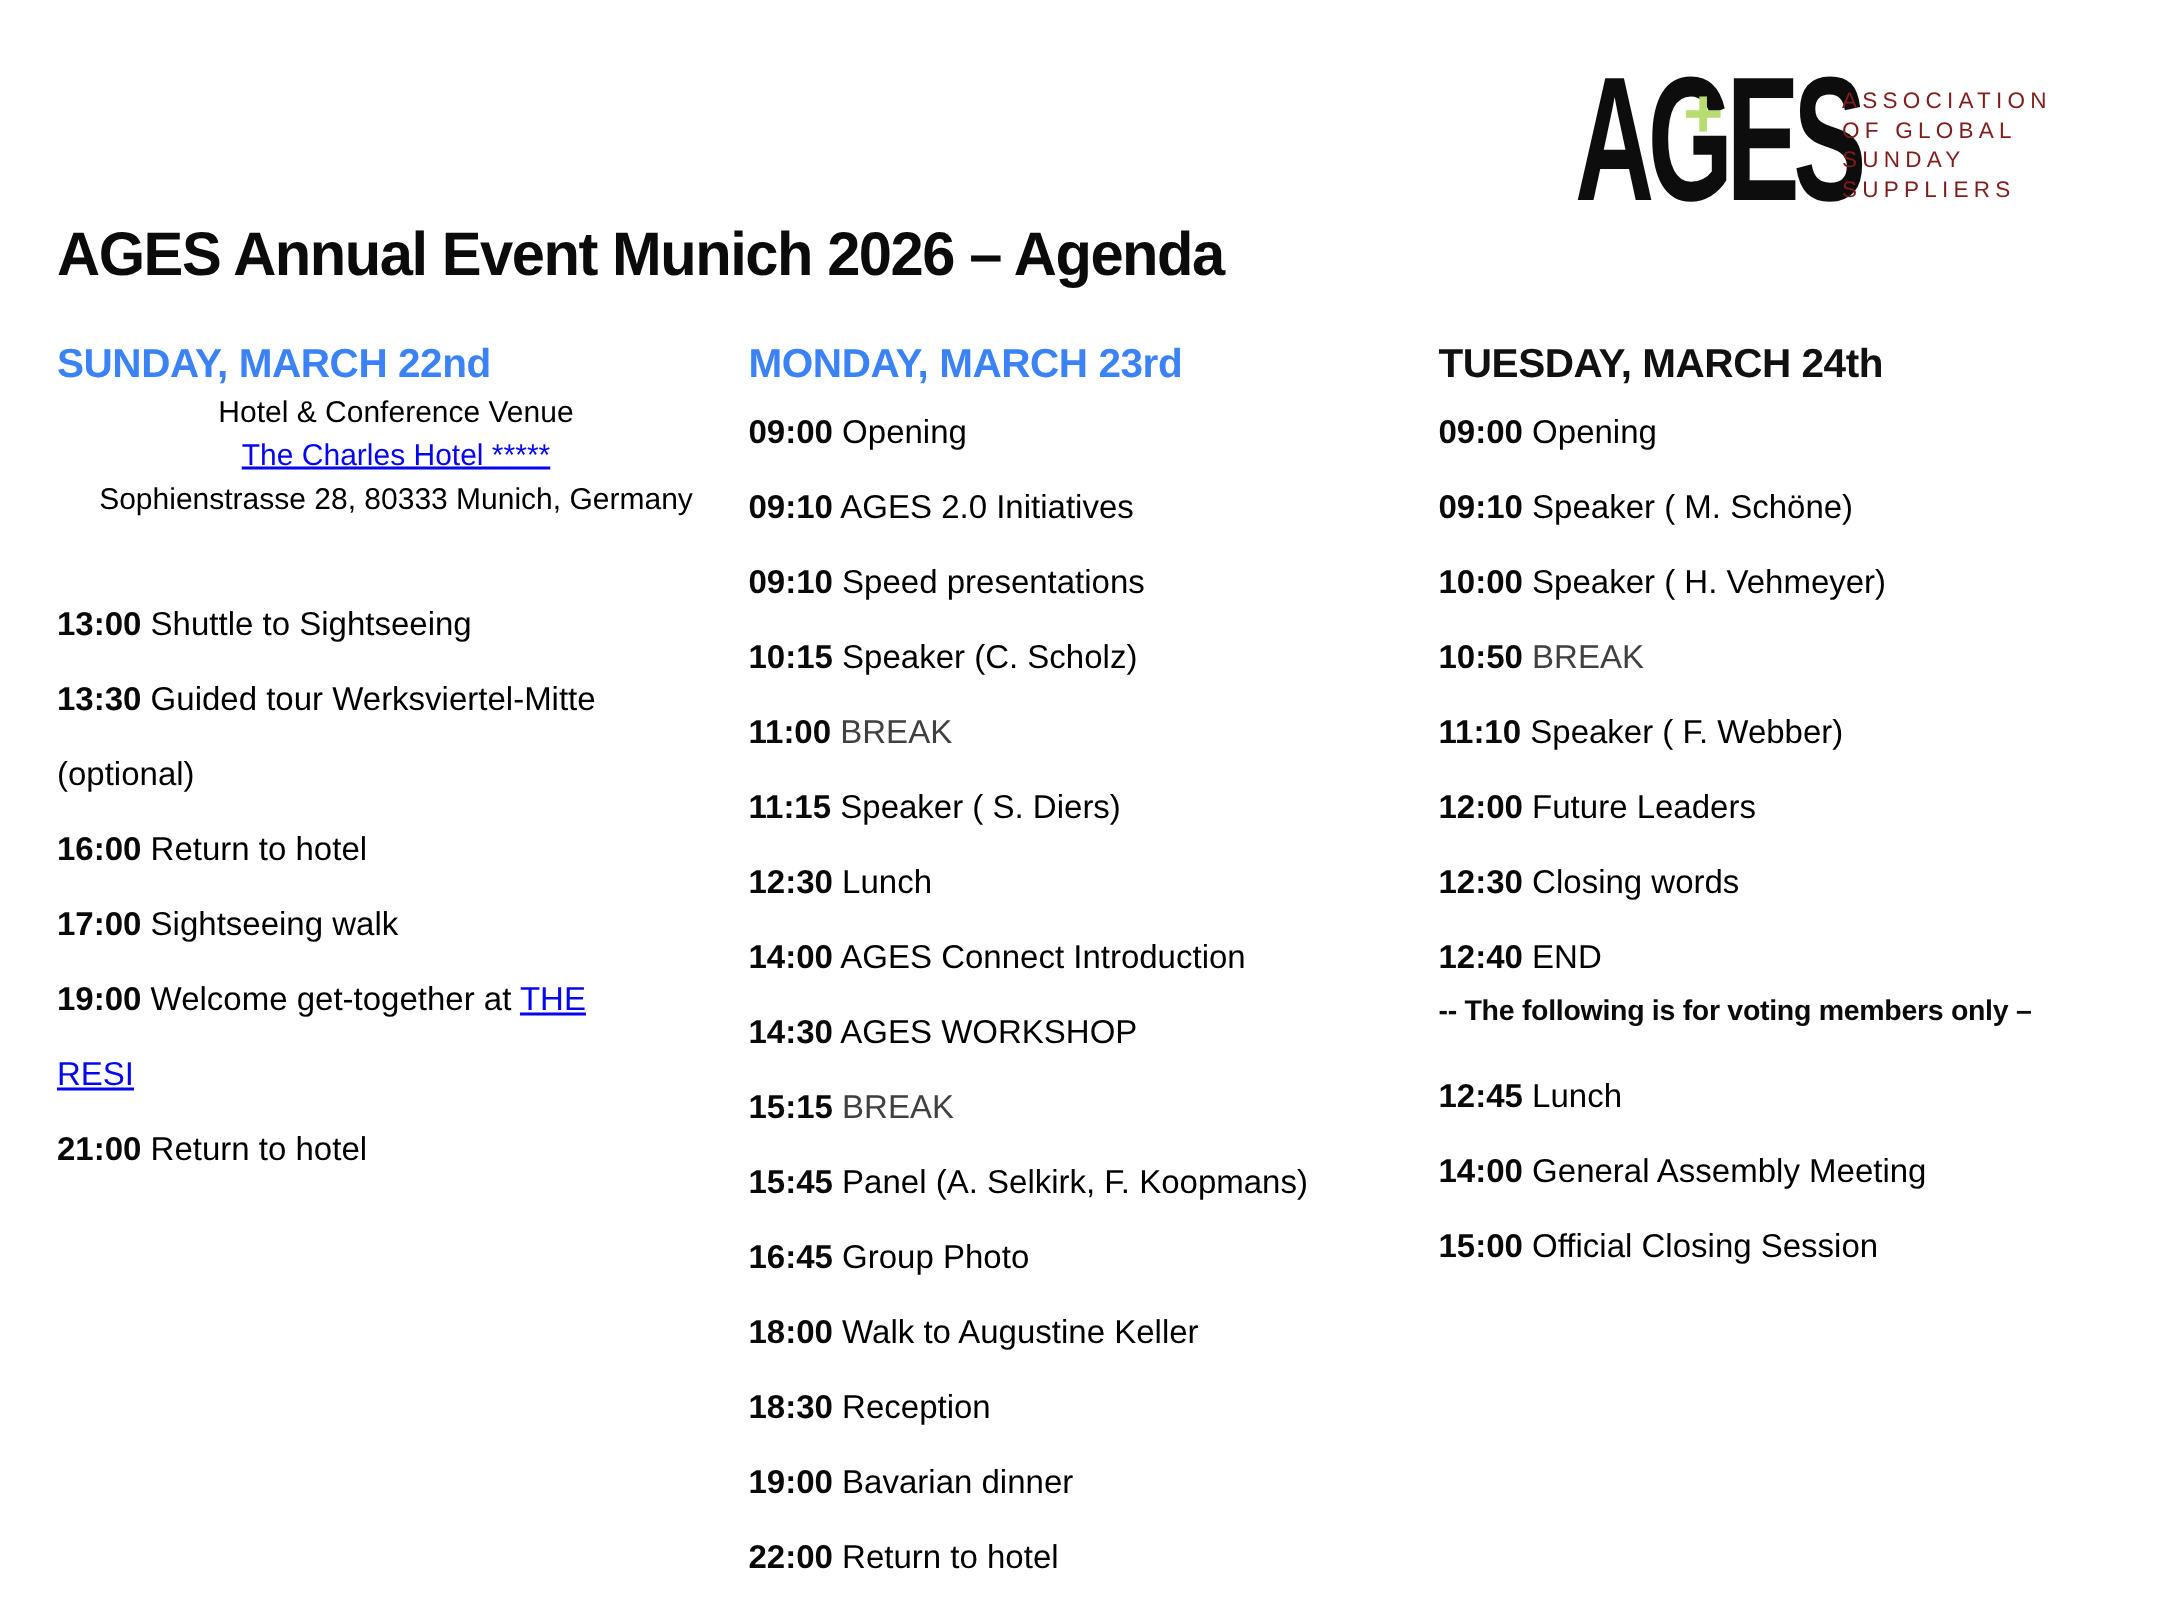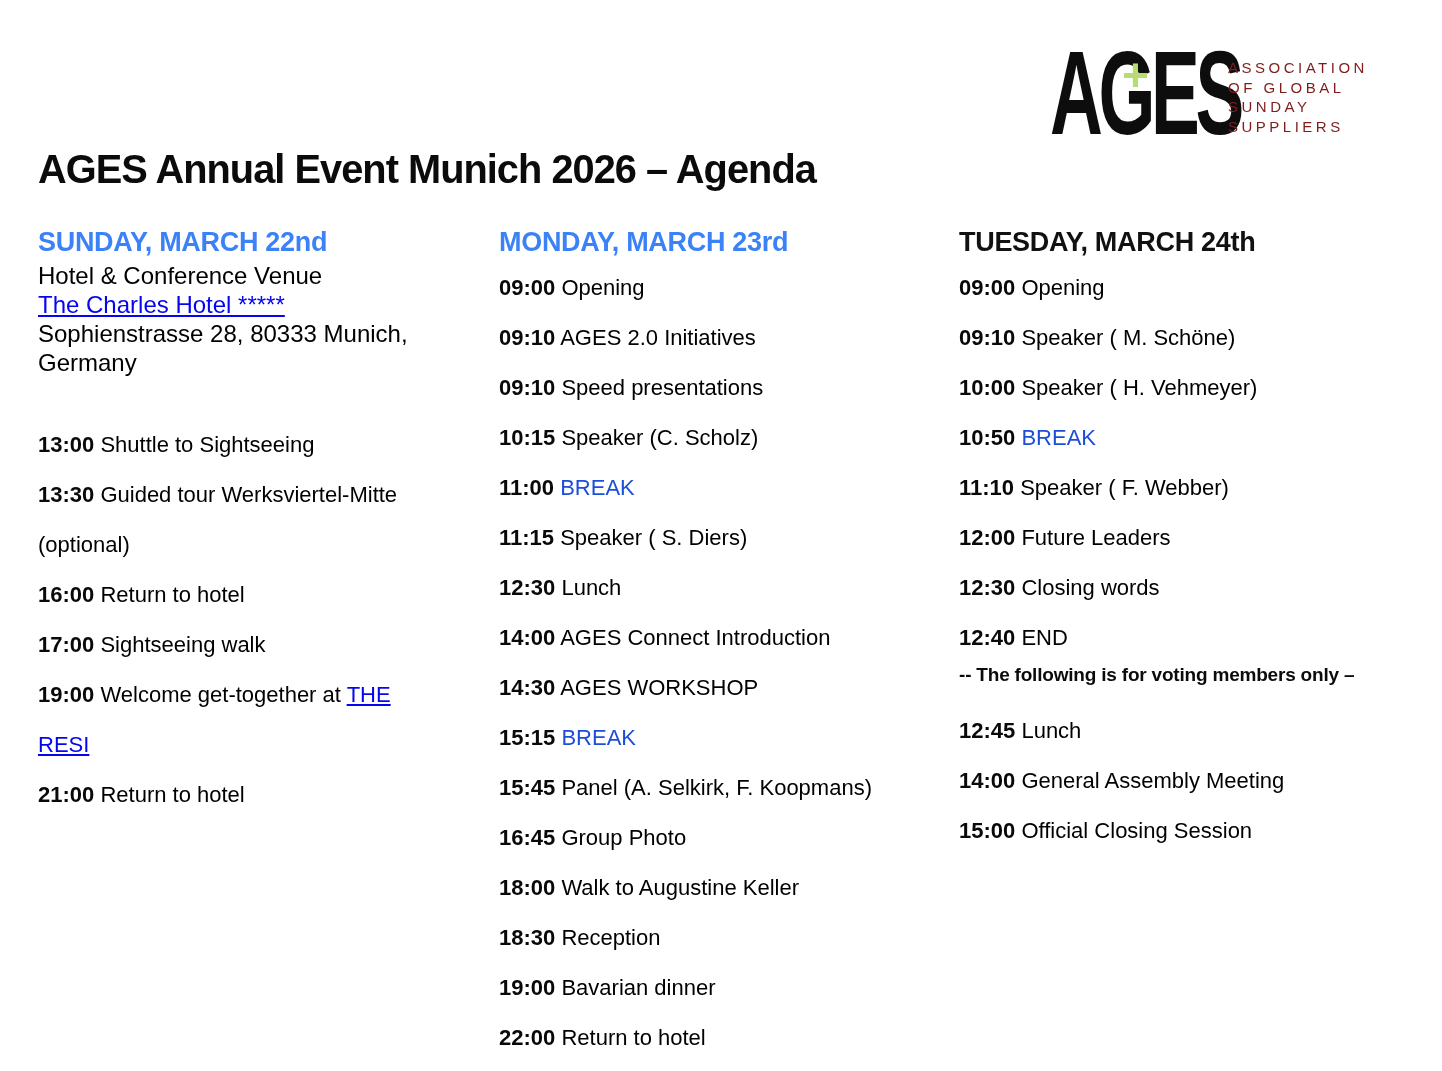--- a/index.html
+++ b/index.html
@@ -37,30 +37,30 @@
   .day-col.c0{left:38px;width:452px;}
   .day-col.c1{left:499px;width:458px;}
   .day-col.c2{left:959px;width:442px;}
   .day-header{
     font-size:27px;font-weight:700;line-height:33px;
     letter-spacing:-0.3px;white-space:nowrap;
   }
   .day-header.green{color:#3b82f6;}
   .day-header.dark{color:#111111;}
   
-  .venue{font-size:24px;line-height:29px;margin-top:2px;}
+  .venue{font-size:20px;line-height:29px;margin-top:2px;text-align:center;}
   .venue a{color:#0505f0;text-decoration:underline;}
   
   .items{margin-top:4px;}
   .day-col.has-venue .items{margin-top:43px;}
   .item{font-size:22px;line-height:50px;}
   .item .time{font-weight:700;color:#090909;}
   .item span,.item a{white-space:pre-line;}
   .item a{color:#0505f0;text-decoration:underline;}
-  .item .break{color:#1d4ed8;}
+  .item .break{color:#404040;}
   
   .note{
     font-size:19px;font-weight:700;line-height:24px;
     color:#0b0b0b;white-space:nowrap;letter-spacing:-0.2px;
   }
   .post-items{margin-top:19px;}
 </style>
 </head>
 <body>
 

